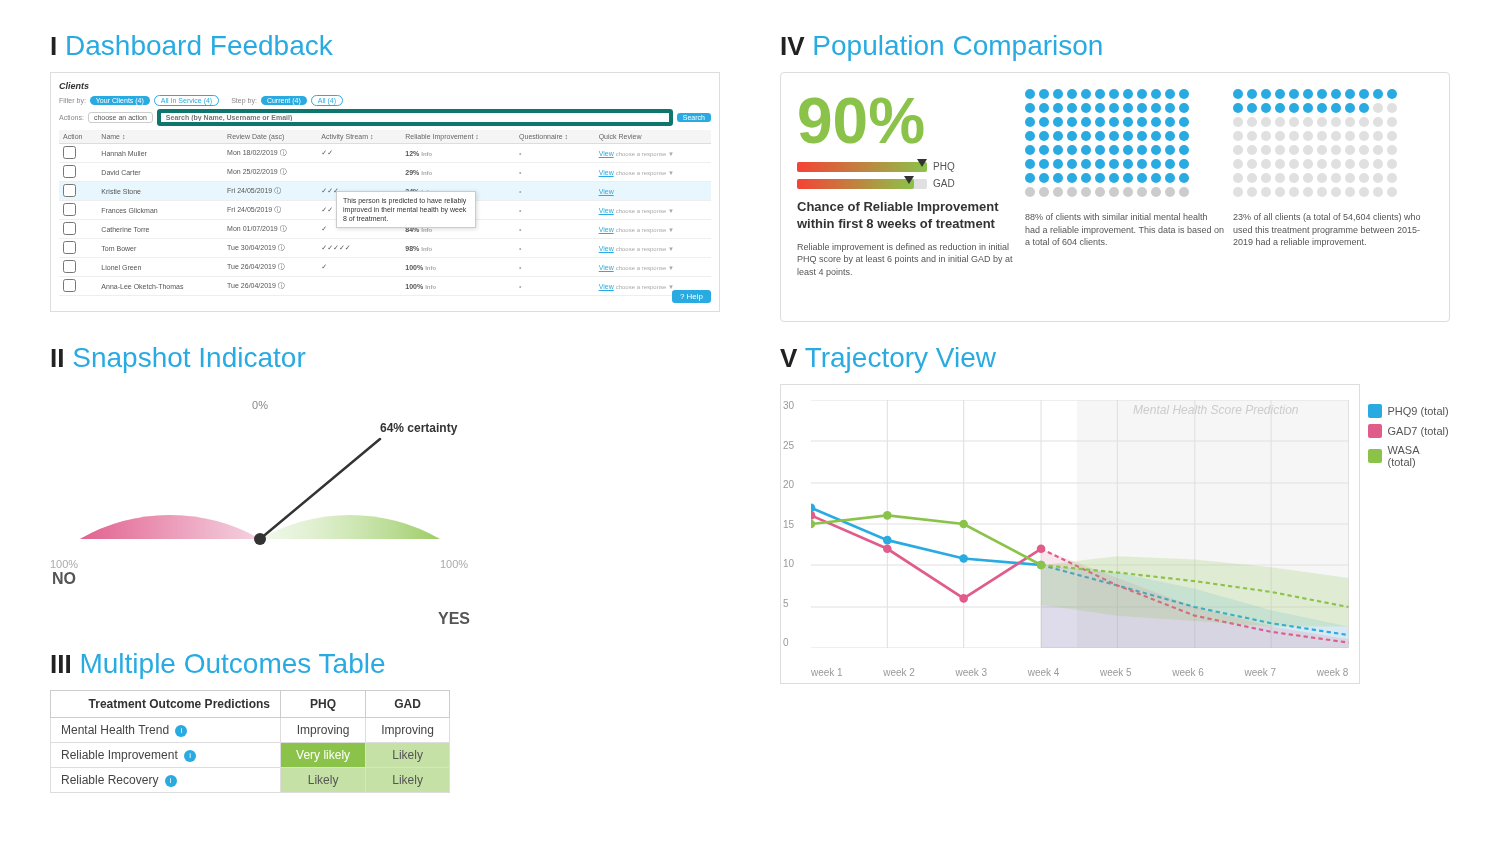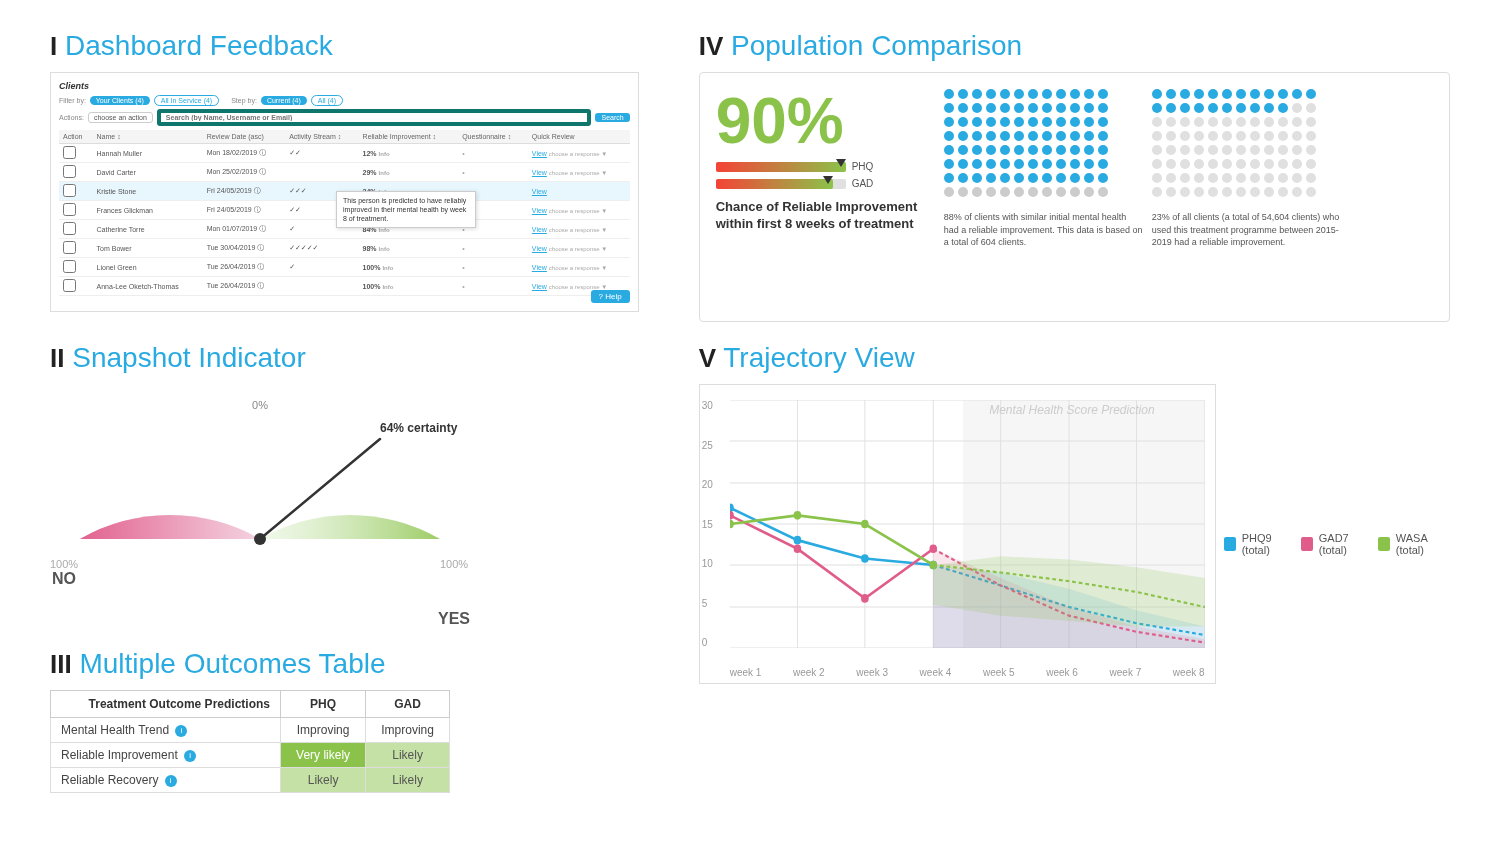--- a/index.html
+++ b/index.html
@@ -289,21 +289,21 @@
       position: relative;
       width: 580px;
       height: 300px;
       border: 1px solid #ddd;
       padding: 15px 10px 35px 35px;
       background: #fff;
     }
 
     .traj-legend {
       display: flex;
-      flex-direction: row;
+      flex-direction: column;
       gap: 6px;
       padding-top: 20px;
       font-size: 11px;
       color: #555;
     }
     .traj-legend-item {
       display: flex;
       align-items: center;
       gap: 6px;
     }
@@ -448,20 +448,21 @@
           <span class="bar-label">PHQ</span>
         </div>
         <div class="bar-row">
           <div class="bar-track">
             <div class="bar-fill-gad"></div>
             <div class="bar-triangle-gad"></div>
           </div>
           <span class="bar-label">GAD</span>
         </div>
         <div class="pop-chance-title">Chance of Reliable Improvement<br>within first 8 weeks of treatment</div>
+        <div class="pop-desc">Reliable improvement is defined as reduction in initial PHQ score by at least 6 points and in initial GAD by at least 4 points.</div>
       </div>
 
       <div class="pop-dots-container">
         <div id="dots-grid-1" class="dots-grid">
             <div class="dot dot-blue"></div>
             <div class="dot dot-blue"></div>
             <div class="dot dot-blue"></div>
             <div class="dot dot-blue"></div>
             <div class="dot dot-blue"></div>
             <div class="dot dot-blue"></div>

